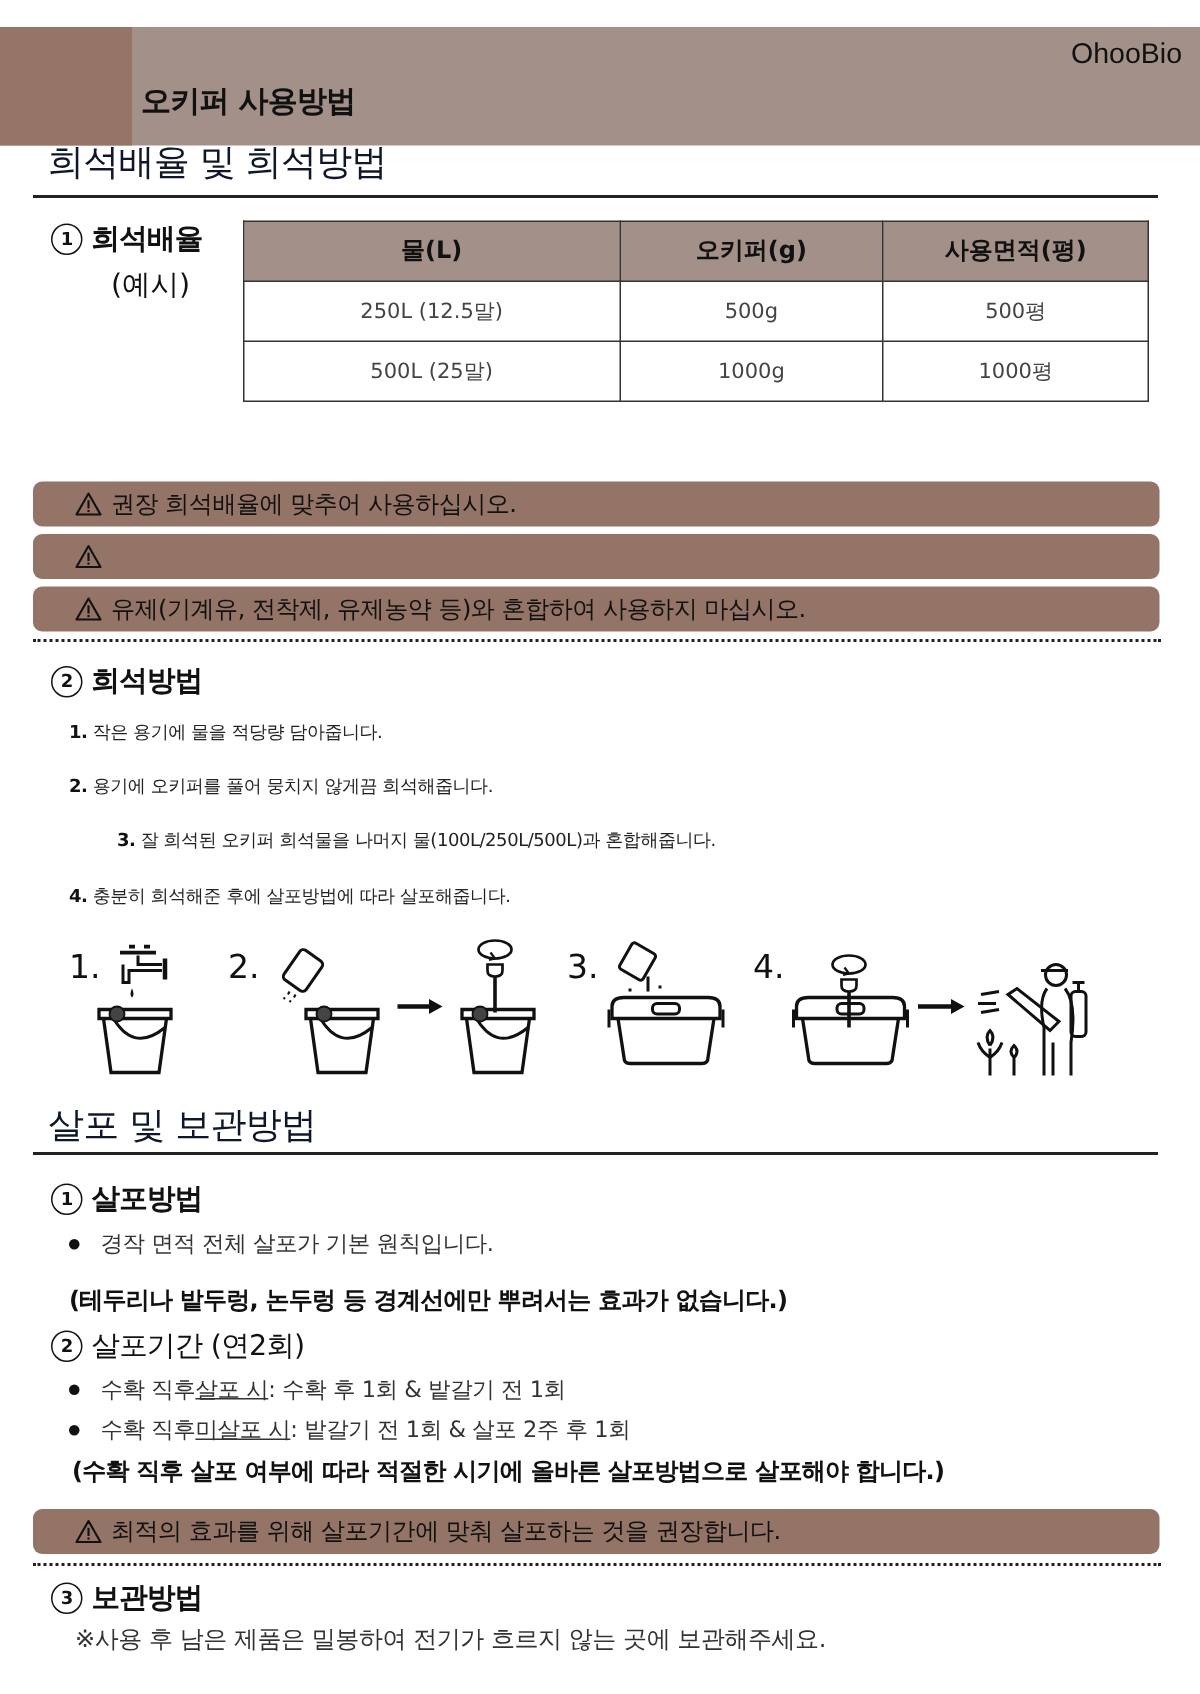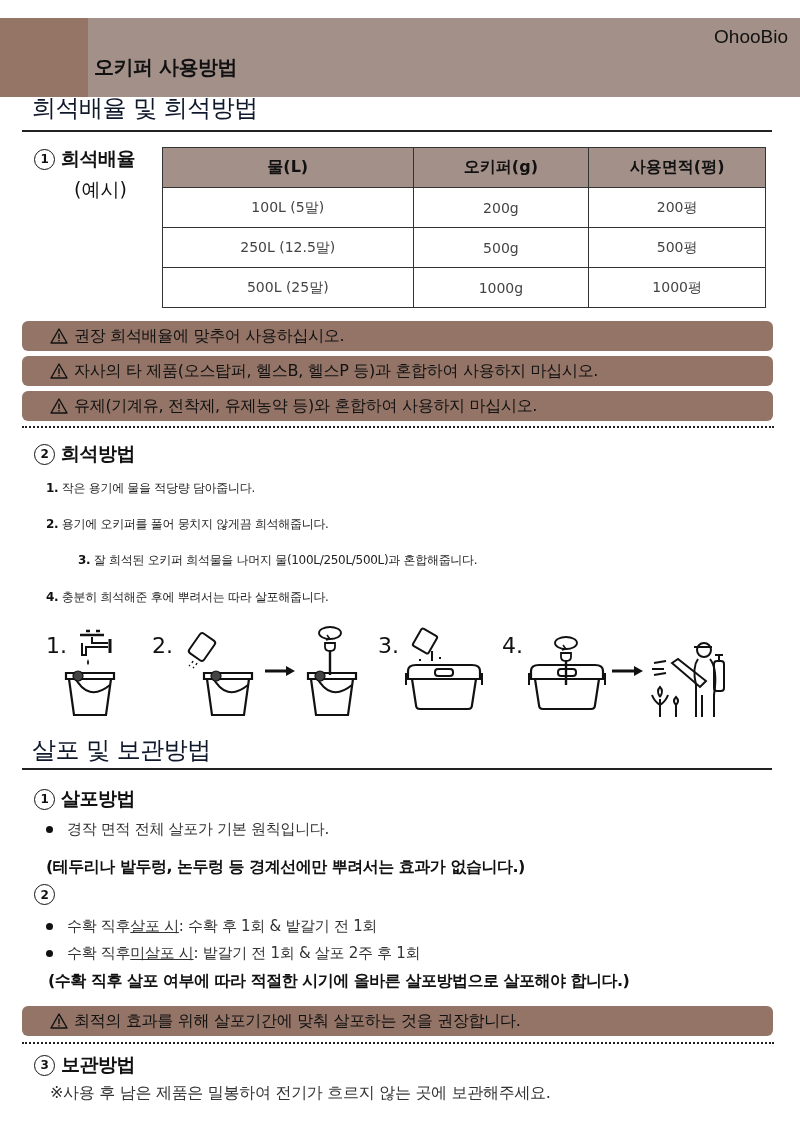--- a/index.html
+++ b/index.html
@@ -68,25 +68,20 @@
     </colgroup>
   <thead>
     <tr>
       <th>물(L)</th>
       <th>오키퍼(g)</th>
       <th>사용면적(평)</th>
     </tr>
   </thead>
   <tbody>
     <tr>
-      <td>100L (5말)</td>
-      <td>200g</td>
-      <td>200평</td>
-    </tr>
-    <tr>
       <td>250L (12.5말)</td>
       <td>500g</td>
       <td>500평</td>
     </tr>
     <tr>
       <td>500L (25말)</td>
       <td>1000g</td>
       <td>1000평</td>
     </tr>
   </tbody>
@@ -99,41 +94,40 @@
       <rect x="8.3" y="12" width="1.4" height="1.4" fill="#111"></rect>
     </svg>
   <span>권장 희석배율에 맞추어 사용하십시오.</span>
 </div>
 <div class="warn" style="top:356px;">
   <svg width="18" height="16" viewBox="0 0 18 16">
       <path d="M9 1 L17 15 L1 15 Z" fill="none" stroke="#111" stroke-width="1.4" stroke-linejoin="round"></path>
       <rect x="8.3" y="5.5" width="1.4" height="5.5" fill="#111"></rect>
       <rect x="8.3" y="12" width="1.4" height="1.4" fill="#111"></rect>
     </svg>
-  <span>자사의 타 제품(오스탑퍼, 헬스B, 헬스P 등)과 혼합하여 사용하지 마십시오.</span>
 </div>
 <div class="warn" style="top:391px;">
   <svg width="18" height="16" viewBox="0 0 18 16">
       <path d="M9 1 L17 15 L1 15 Z" fill="none" stroke="#111" stroke-width="1.4" stroke-linejoin="round"></path>
       <rect x="8.3" y="5.5" width="1.4" height="5.5" fill="#111"></rect>
       <rect x="8.3" y="12" width="1.4" height="1.4" fill="#111"></rect>
     </svg>
   <span>유제(기계유, 전착제, 유제농약 등)와 혼합하여 사용하지 마십시오.</span>
 </div>
 <div class="dots" style="top:426px;"></div>
 
 <div class="sub-h" style="left:34px; top:441px;">
   <span class="circ">2</span>
   <span>희석방법</span>
 </div>
 
 <div class="step" style="top:480px;"><b>1.</b> <span>작은 용기에 물을 적당량 담아줍니다.</span></div>
 <div class="step" style="top:516px;"><b>2.</b> <span>용기에 오키퍼를 풀어 뭉치지 않게끔 희석해줍니다.</span></div>
 <div class="step" style="top:552px;margin-left:32px;"><b>3.</b> <span>잘 희석된 오키퍼 희석물을 나머지 물(100L/250L/500L)과 혼합해줍니다.</span></div>
-<div class="step" style="top:589px;"><b>4.</b> <span>충분히 희석해준 후에 뿌려서는 따라 살포해줍니다.</span></div>
+<div class="step" style="top:589px;"><b>4.</b> <span>충분히 희석해준 후에 살포방법에 따라 살포해줍니다.</span></div>
 
 <div class="illus">
   <div class="illus-num" style="left:46px; top:8px;">1.</div>
   <div class="illus-num" style="left:152px; top:8px;">2.</div>
   <div class="illus-num" style="left:378px; top:8px;">3.</div>
   <div class="illus-num" style="left:502px; top:8px;">4.</div>
 
   <svg width="800" height="95" viewBox="0 0 800 95" style="position:absolute;left:0;top:0;">
     <defs>
       <g id="bucket">
@@ -207,20 +201,21 @@
   <span>살포방법</span>
 </div>
 <div class="bullet" style="top:820px;">
   <span class="dot"></span>
   <span>경작 면적 전체 살포가 기본 원칙입니다.</span>
 </div>
 <div class="bold-line" style="top:857px;">(테두리나 밭두렁, 논두렁 등 경계선에만 뿌려서는 효과가 없습니다.)</div>
 
 <div class="sub-h" style="left:34px; top:884px;">
   <span class="circ">2</span>
+  <span style="font-weight:normal;">살포기간 (연2회)</span>
 </div>
 <div class="bullet" style="top:917px;">
   <span class="dot"></span>
   <span>수확 직후 </span>
     <span class="u">살포 시</span>
     <span>: 수확 후 1회 &amp; 밭갈기 전 1회</span>
 </div>
 <div class="bullet" style="top:944px;">
   <span class="dot"></span>
   <span>수확 직후 </span>

